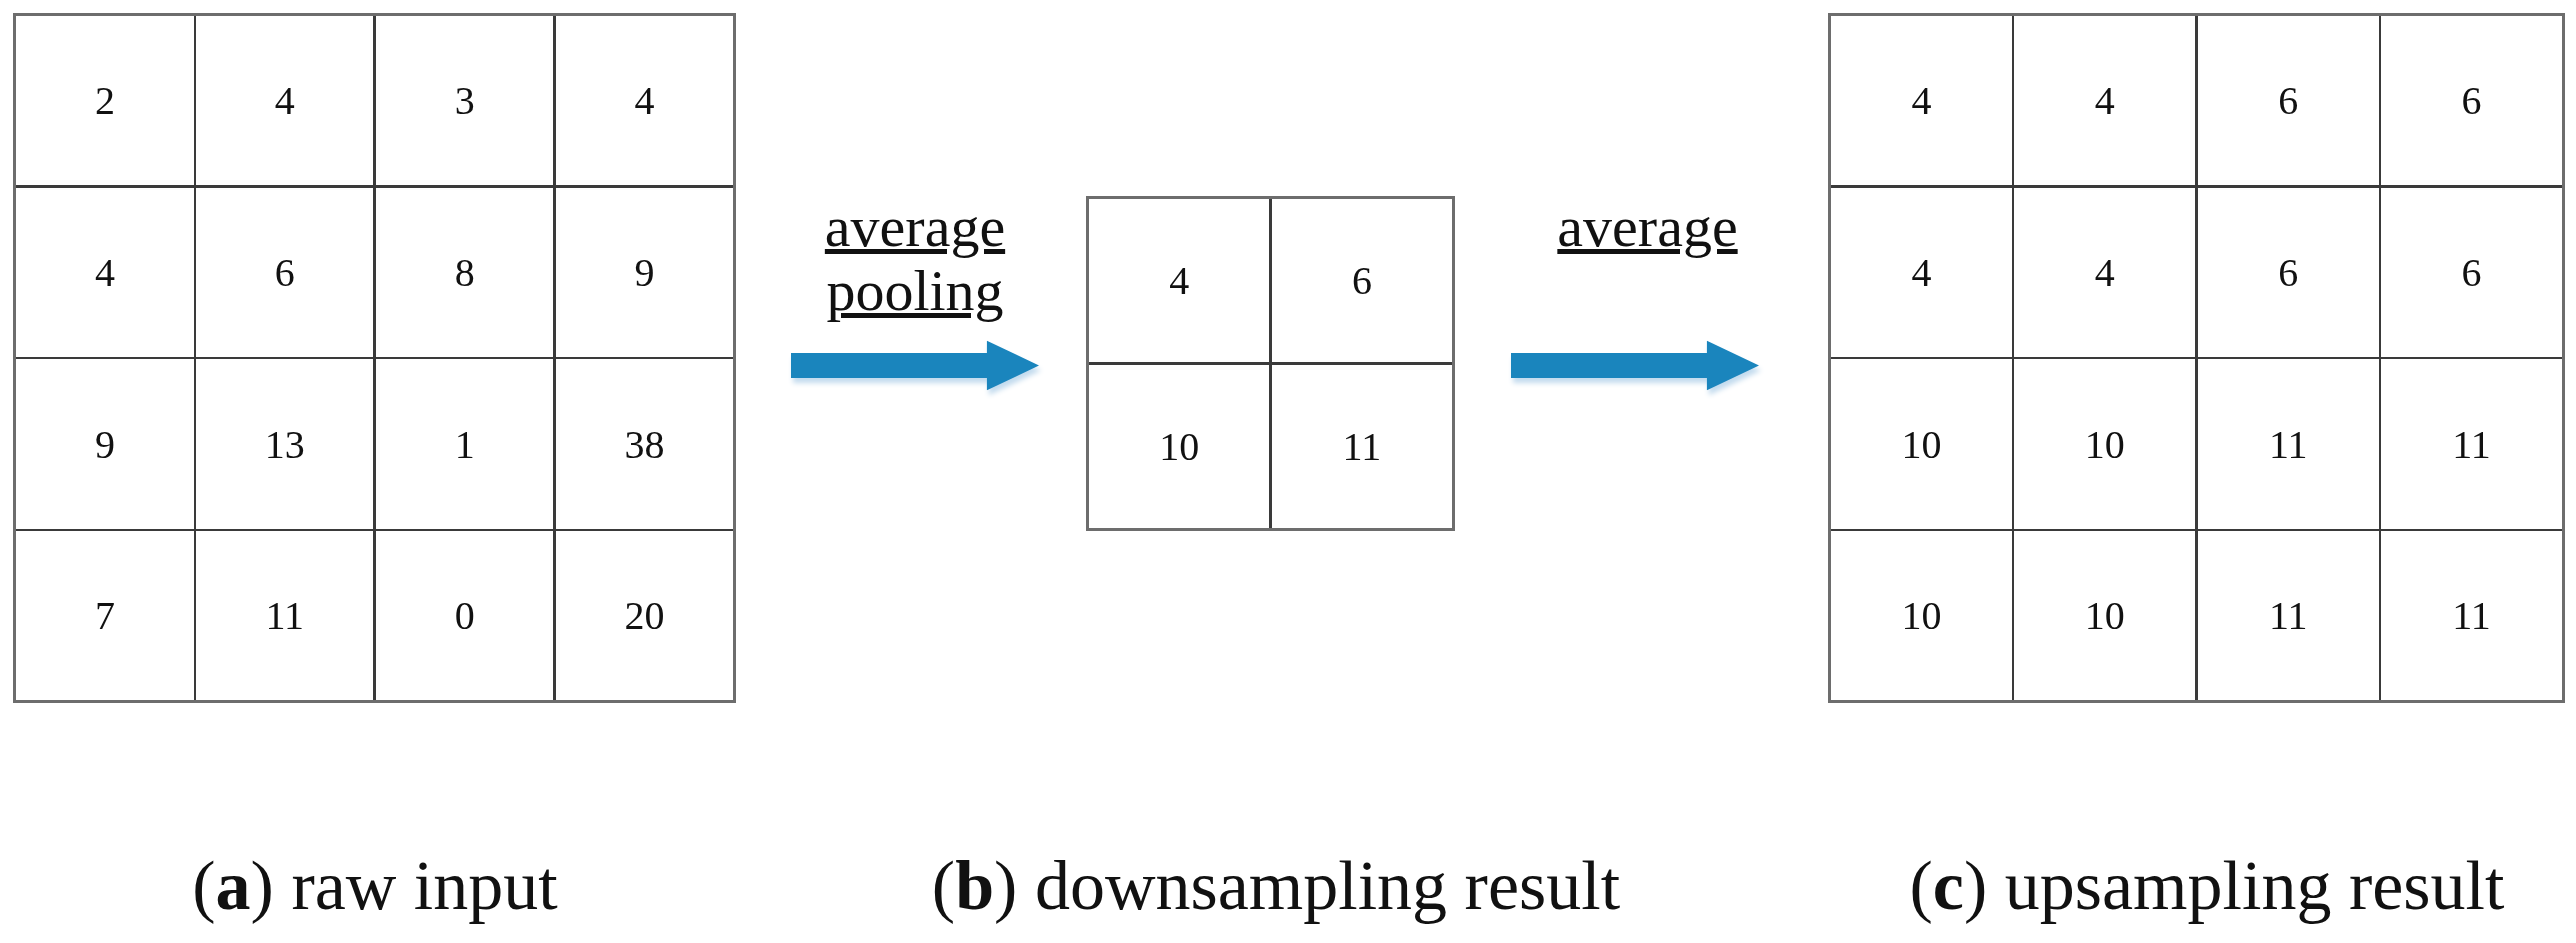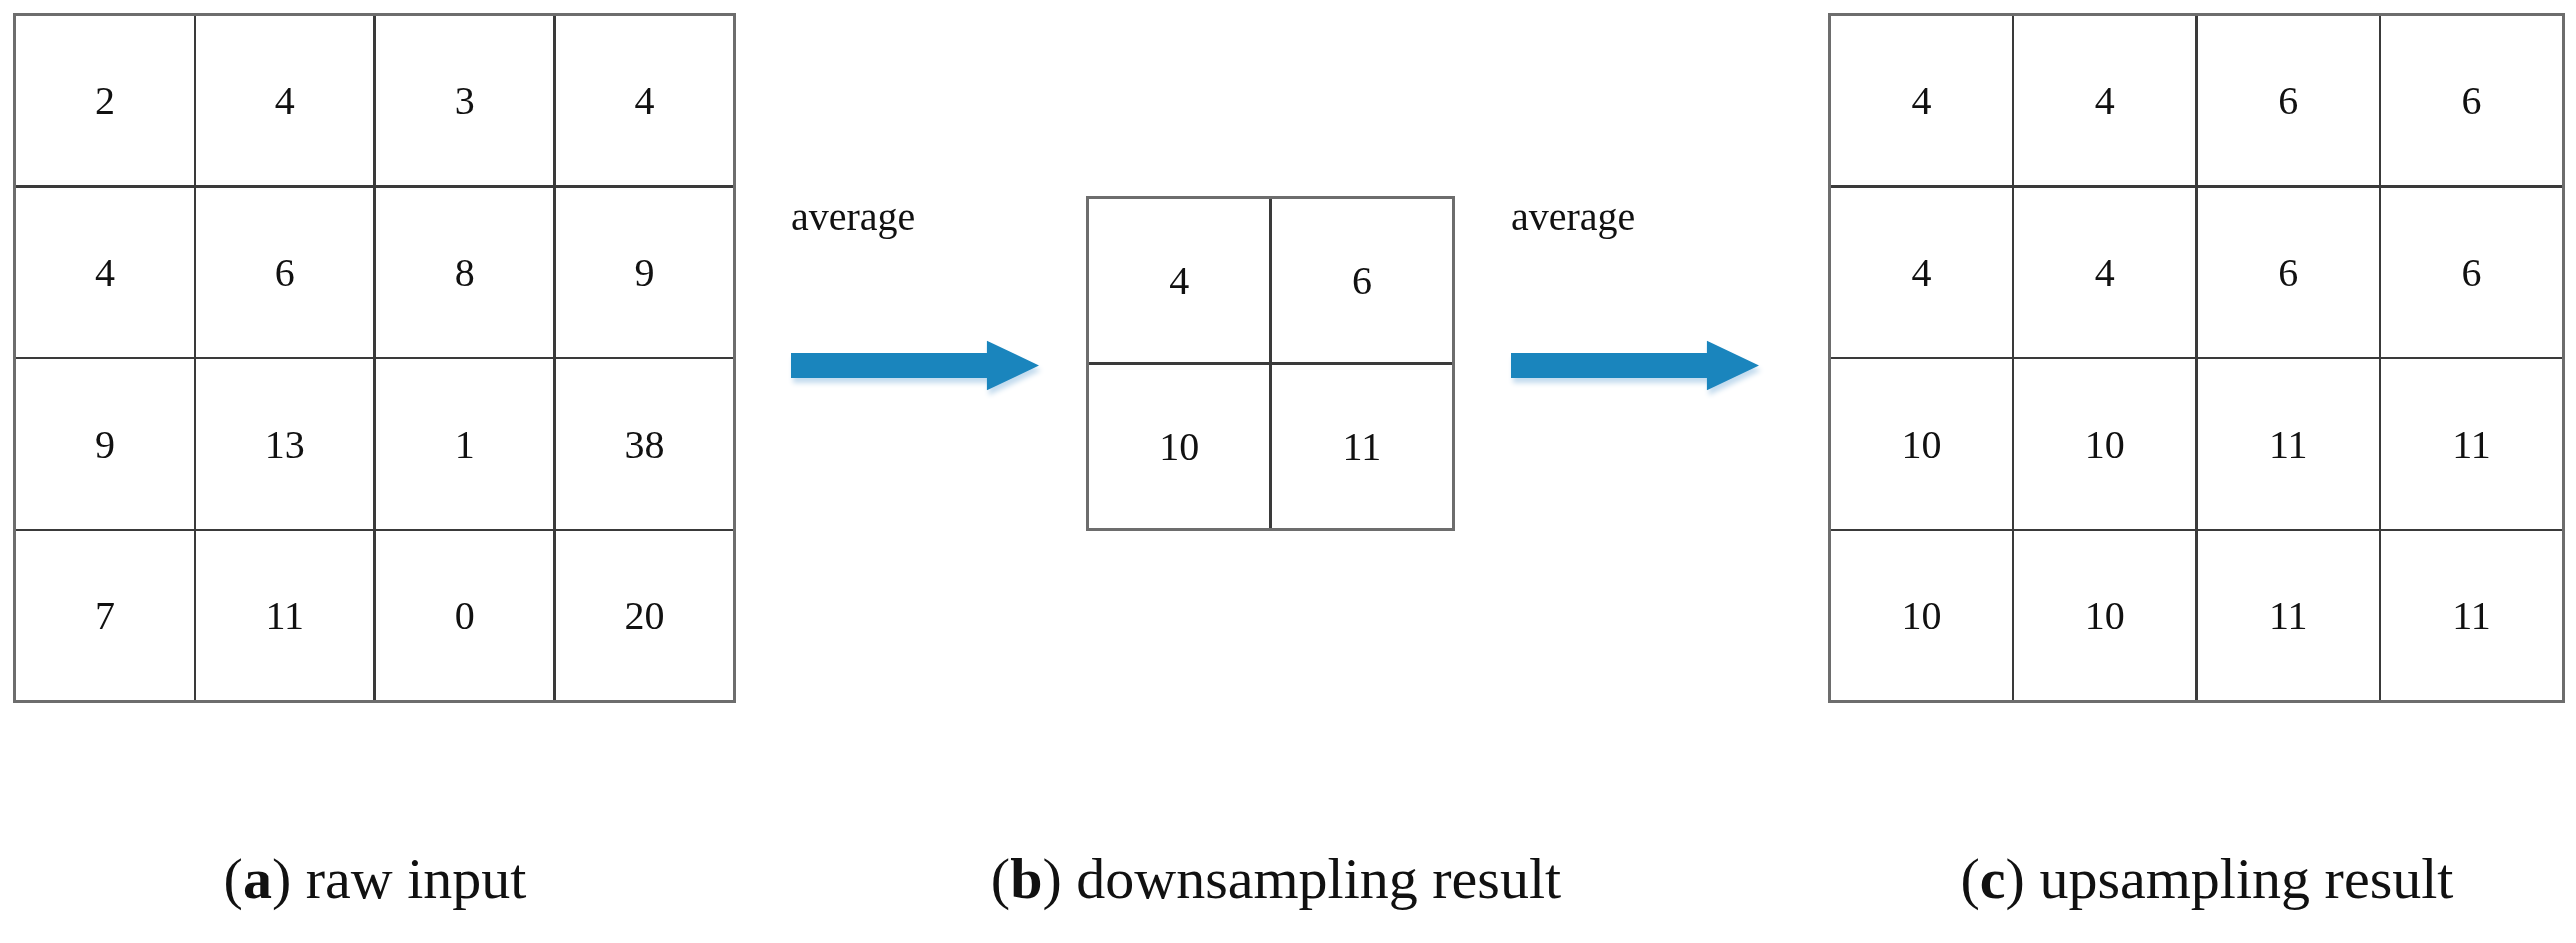--- a/index.html
+++ b/index.html
@@ -30,45 +30,46 @@
     font-size: 40px;
     color: var(--text, #111);
   }
   #matrix-raw   { left: 13.2px;   top: 13.2px;  width: 723px; height: 690px; }
   #matrix-down  { left: 1086px; top: 196px; width: 369px; height: 335px; }
   #matrix-up    { left: 1828px; top: 13.2px;  width: 737px; height: 690px; }
 
   
   .arrow-label {
     position: absolute;
-    text-align: left;
-    font-size: 40px;
+    text-align: center;
+    font-size: 58px;
     line-height: 1.1;
     color: var(--text, #111);
     white-space: nowrap;
+    text-decoration: underline;
   }
   #label-pooling   { left: 791px;  top: 195px; width: 248px; }
   #label-unpooling { left: 1511px; top: 195px; width: 273px; }
 
   .arrow {
     position: absolute;
     width: 248px;
     height: 53px;
     filter: drop-shadow(2.5px 5.8px 2.5px var(--arrow-shadow, #bcd6ea));
   }
   #arrow-pooling   { left: 791px;  top: 339px; }
   #arrow-unpooling { left: 1511px; top: 339px; }
   .arrow path { fill: var(--arrow-blue, #1a85bd); }
 
   
   .caption {
     position: absolute;
     top: 847px;
     transform: translateX(-50%);
-    font-size: 58px;
+    font-size: 70px;
     line-height: 1.1;
     white-space: pre;
     color: var(--text, #111);
   }
   .caption b { font-weight: 700; }
   #caption-a { left: 375px; }
   #caption-b { left: 1276px; }
   #caption-c { left: 2207px; }
 </style>
 </head>
@@ -90,20 +91,21 @@
       <div class="cell">1</div>
       <div class="cell">38</div>
       <div class="cell">7</div>
       <div class="cell">11</div>
       <div class="cell">0</div>
       <div class="cell">20</div>
     </div>
 
   <div id="label-pooling" class="arrow-label">
     <div>average</div>
+    <div>pooling</div>
   </div>
   <svg id="arrow-pooling" class="arrow" viewBox="0 0 300 64" aria-hidden="true">
     <path d="M0 17 H237 V2 L300 32 L237 62 V47 H0 Z"></path>
   </svg>
 
   <div id="matrix-down" class="matrix" style="grid-template-columns: repeat(2, 1fr); grid-template-rows: repeat(2, 1fr);">
       <div class="cell">4</div>
       <div class="cell">6</div>
       <div class="cell">10</div>
       <div class="cell">11</div>

